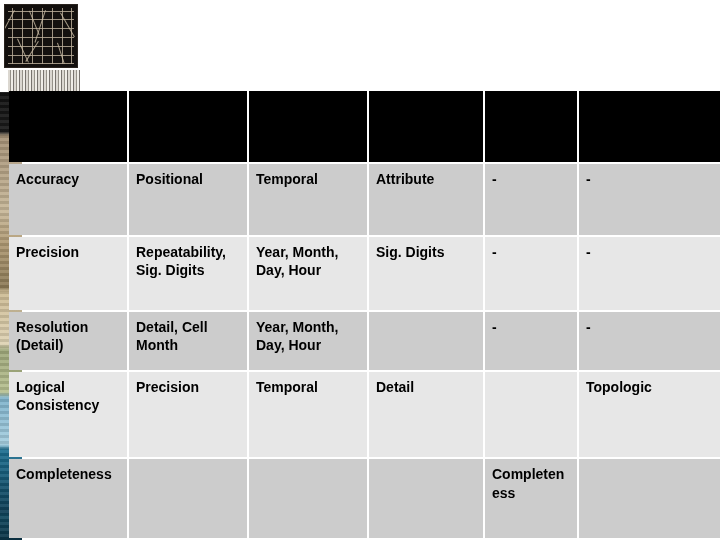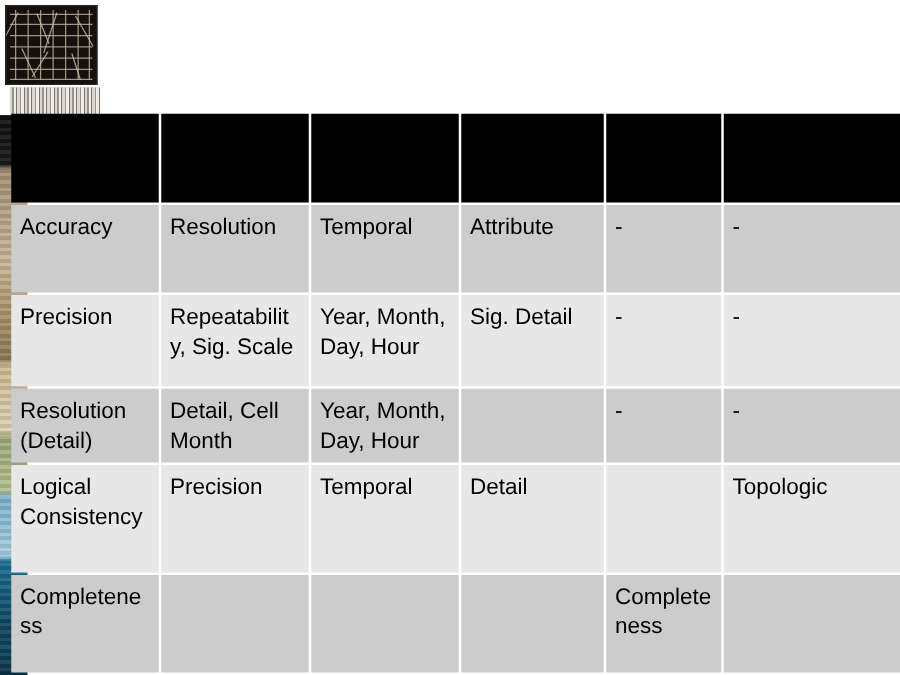--- a/index.html
+++ b/index.html
@@ -68,24 +68,24 @@
     left:7px; top:89px;
     width:709px; height:451px;
     border-collapse:separate;
     border-spacing:2px;
     table-layout:fixed;
     background:transparent;
   }
   #matrix td {
     vertical-align:top;
     padding:6px 7px 4px 7px;
-    font-size:18px;
+    font-size:14px;
     line-height:1.32;
     color:#000000;
-    font-weight:normal;
+    font-weight:bold;
     word-wrap:break-word;
     overflow-wrap:break-word;
   }
   
   col.c0 { width:118px; }
   col.c1 { width:118px; }
   col.c2 { width:118px; }
   col.c3 { width:114px; }
   col.c4 { width:92px; }
   col.c5 { width:145px; }
@@ -157,32 +157,32 @@
         <td></td>
         <td>Space</td>
         <td>Time</td>
         <td>Attribute</td>
         <td>Scale</td>
         <td>Relationships</td>
       </tr>
 
       <tr class="body r-dark r1">
         <td>Accuracy</td>
-        <td>Resolution</td>
+        <td>Positional</td>
         <td>Temporal</td>
         <td>Attribute</td>
         <td>-</td>
         <td>-</td>
       </tr>
 
       <tr class="body r-light r2">
         <td>Precision</td>
-        <td>Repeatability, Sig. Scale</td>
+        <td>Repeatability, Sig. Digits</td>
         <td>Year, Month, Day, Hour</td>
-        <td>Sig. Detail</td>
+        <td>Sig. Digits</td>
         <td>-</td>
         <td>-</td>
       </tr>
 
       <tr class="body r-dark r3">
         <td>Resolution (Detail)</td>
         <td>Detail, Cell Month</td>
         <td>Year, Month, Day, Hour</td>
         <td></td>
         <td>-</td>

